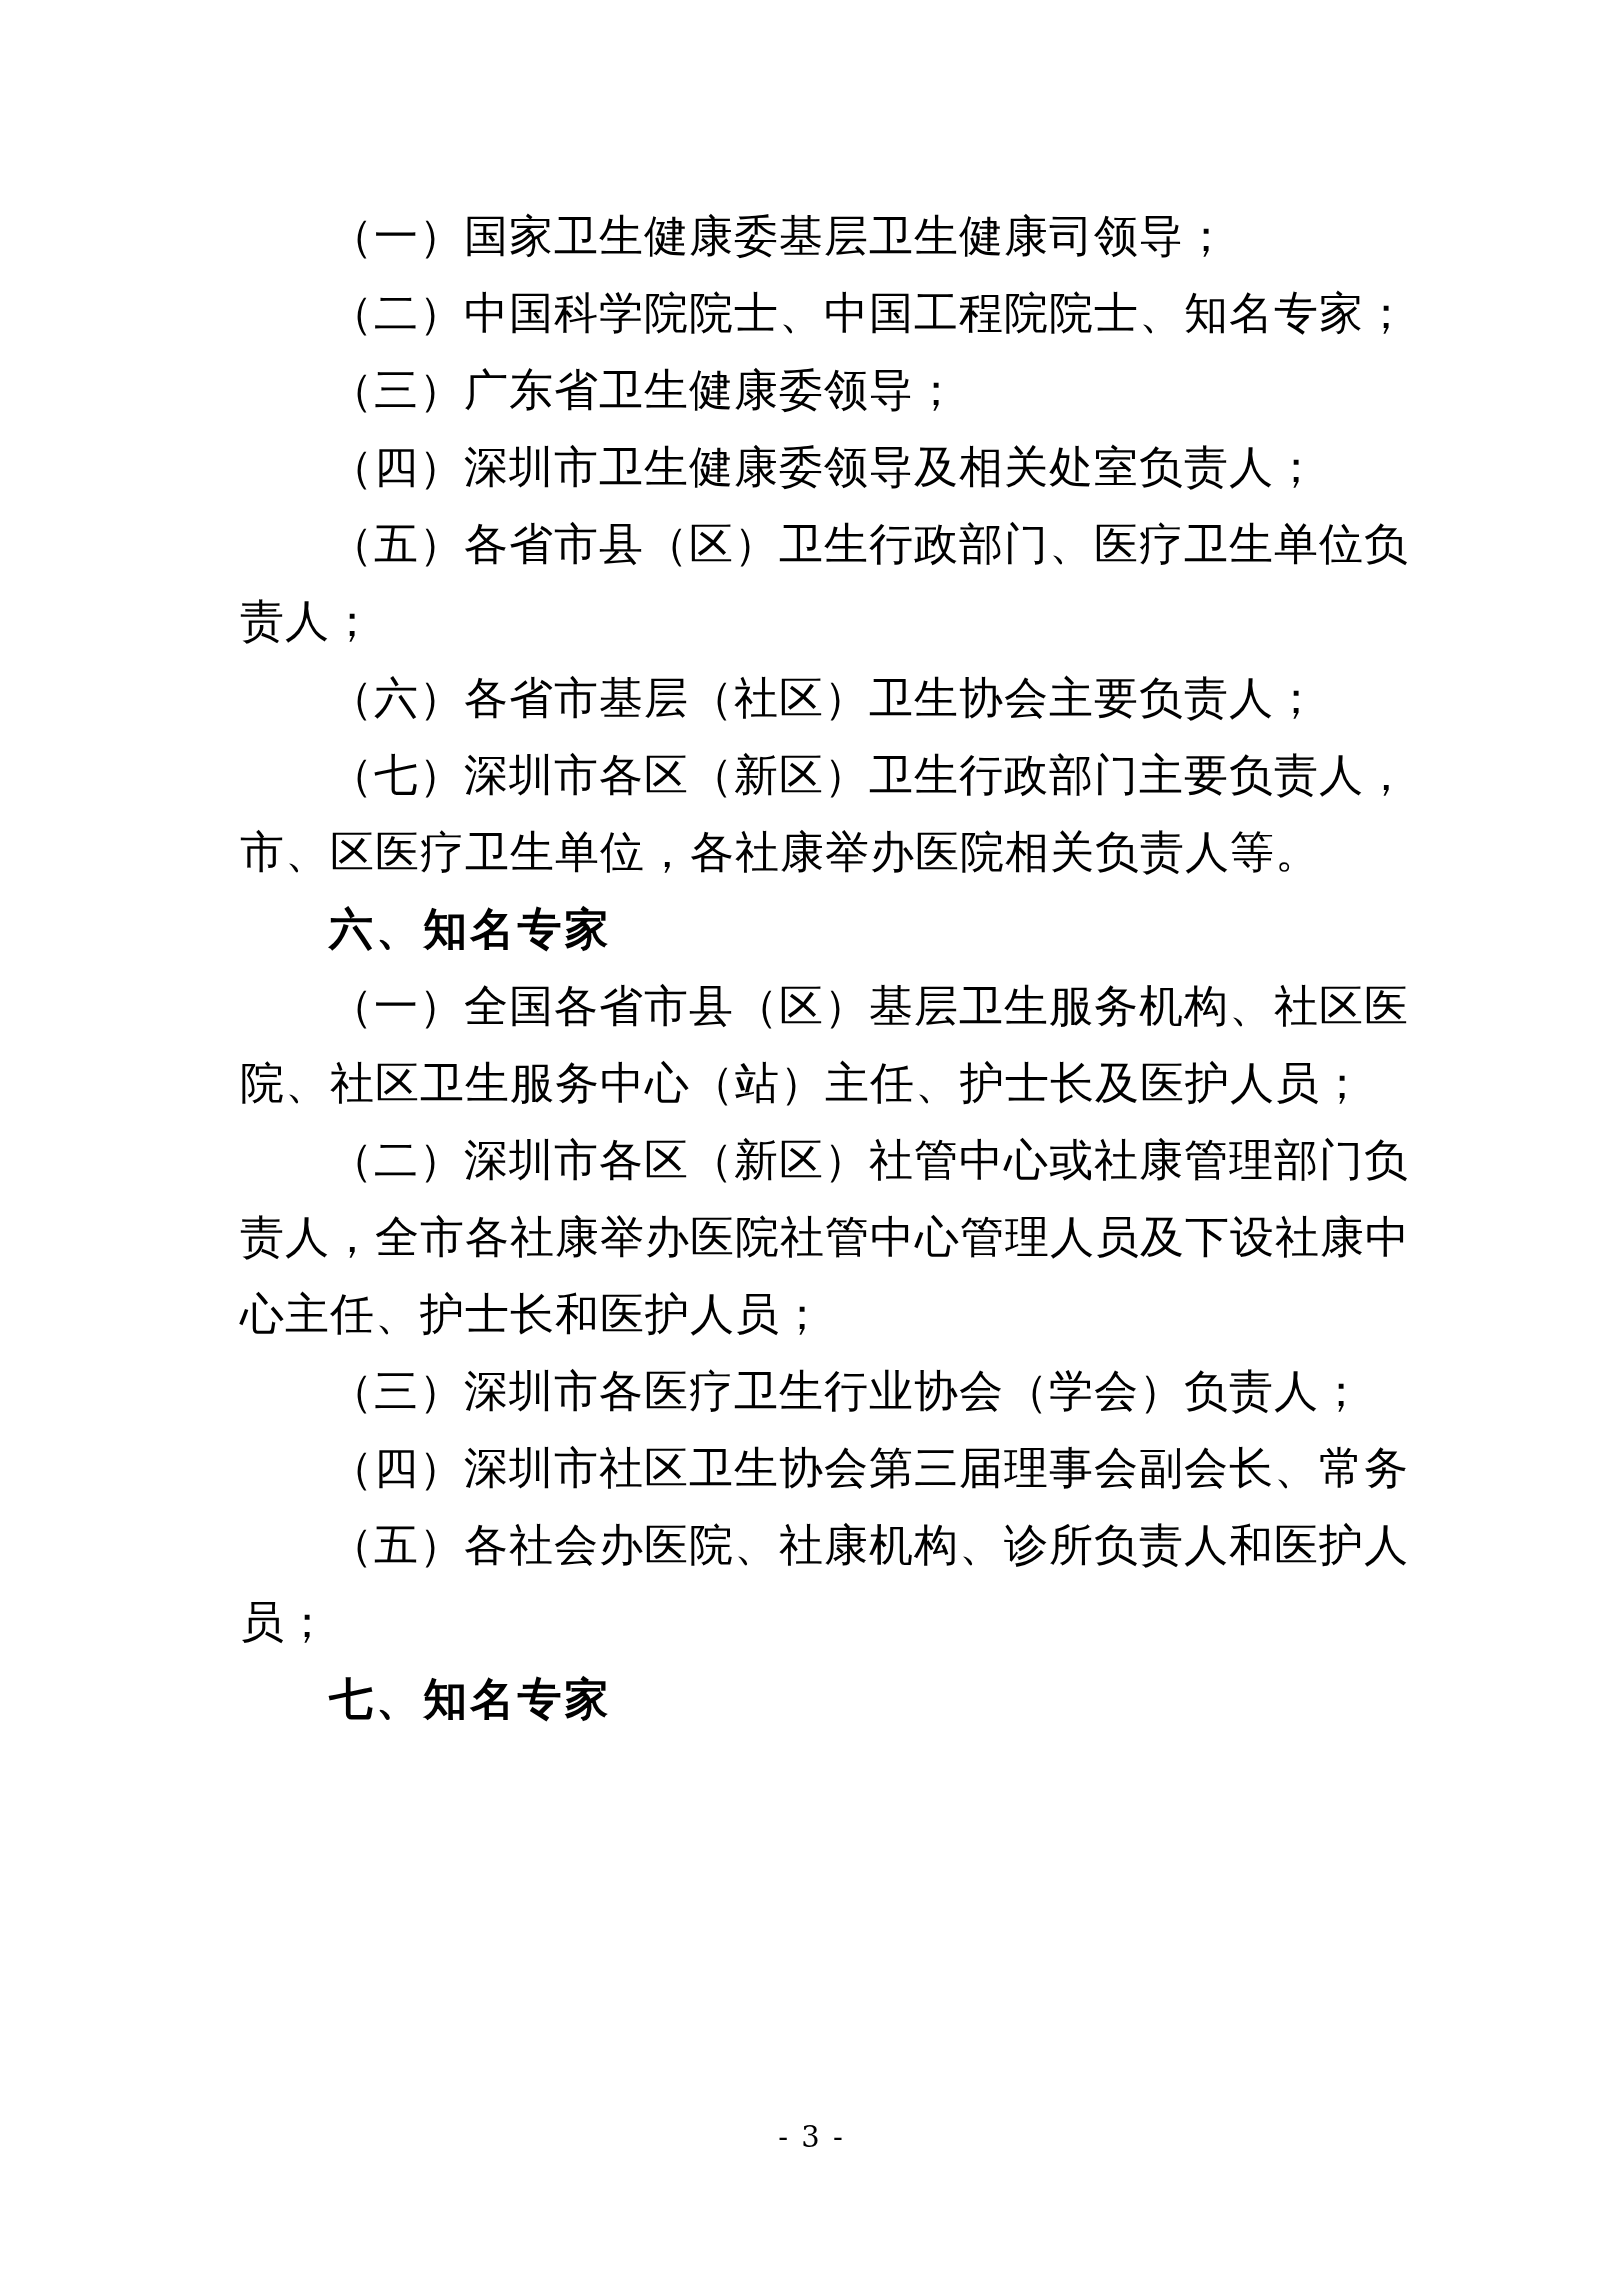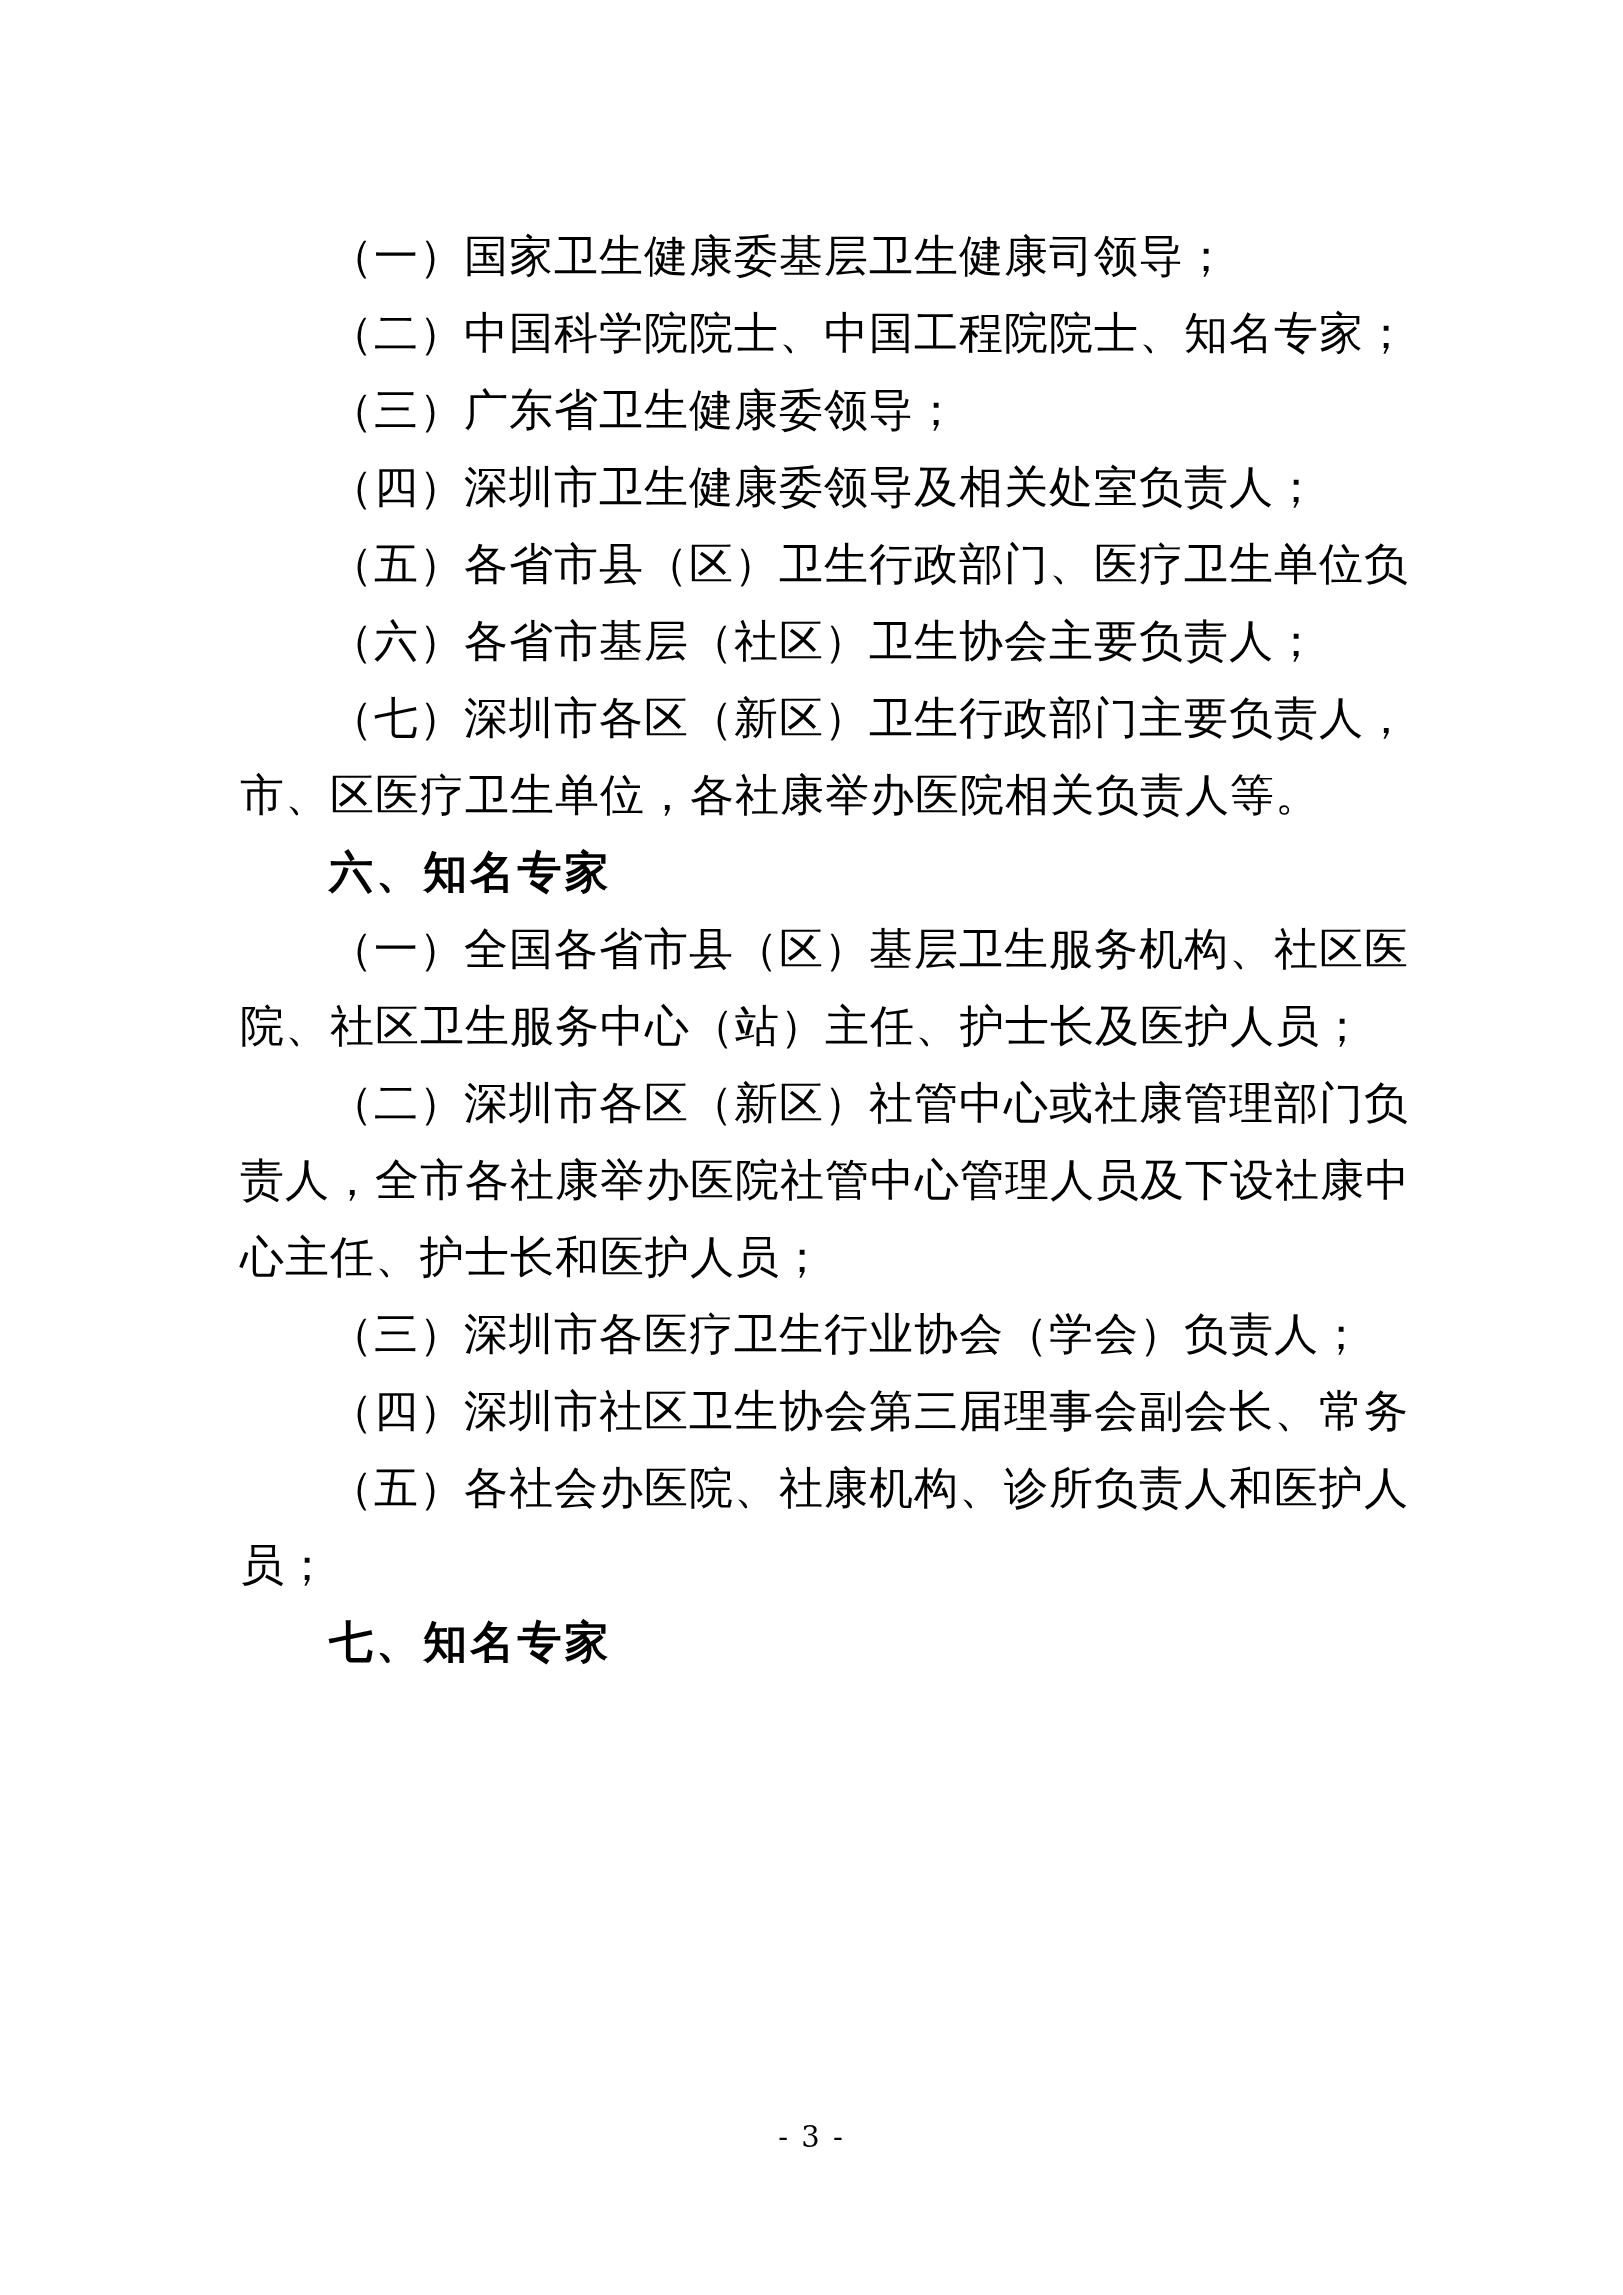--- a/index.html
+++ b/index.html
@@ -6,21 +6,21 @@
   .page{
     position:relative;
     width:1623px;height:2295px;
     background:#ffffff;
     color:#000;
     font-family:"DejaVu Serif","Liberation Serif",serif;
     overflow:hidden;
   }
   .doc{
     position:absolute;
-    left:240px;top:217px;
+    left:240px;top:197px;
     width:1161px;
   }
   .line{
     height:77px;
     line-height:77px;
     font-size:44px;
     letter-spacing:1px;
     white-space:nowrap;
   }
   .indent{ text-indent:89px; }
@@ -76,20 +76,21 @@
         <span>门</span>
         <span>、</span>
         <span>医</span>
         <span>疗</span>
         <span>卫</span>
         <span>生</span>
         <span>单</span>
         <span>位</span>
         <span>负</span>
       </div>
+    <div class="line">责人；</div>
     <div class="line indent">（六）各省市基层（社区）卫生协会主要负责人；</div>
     <div class="line indent fill">
         <span>（</span>
         <span>七</span>
         <span>）</span>
         <span>深</span>
         <span>圳</span>
         <span>市</span>
         <span>各</span>
         <span>区</span>

